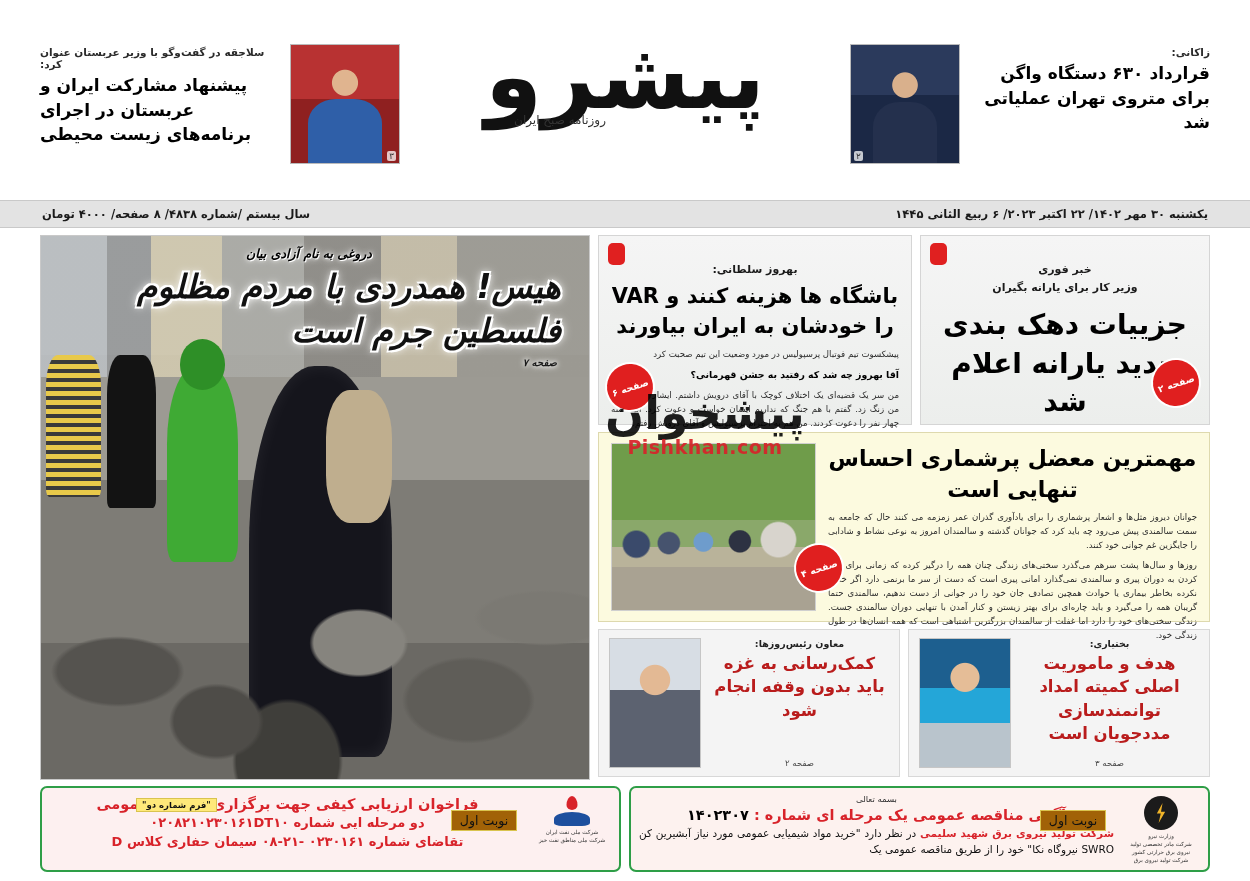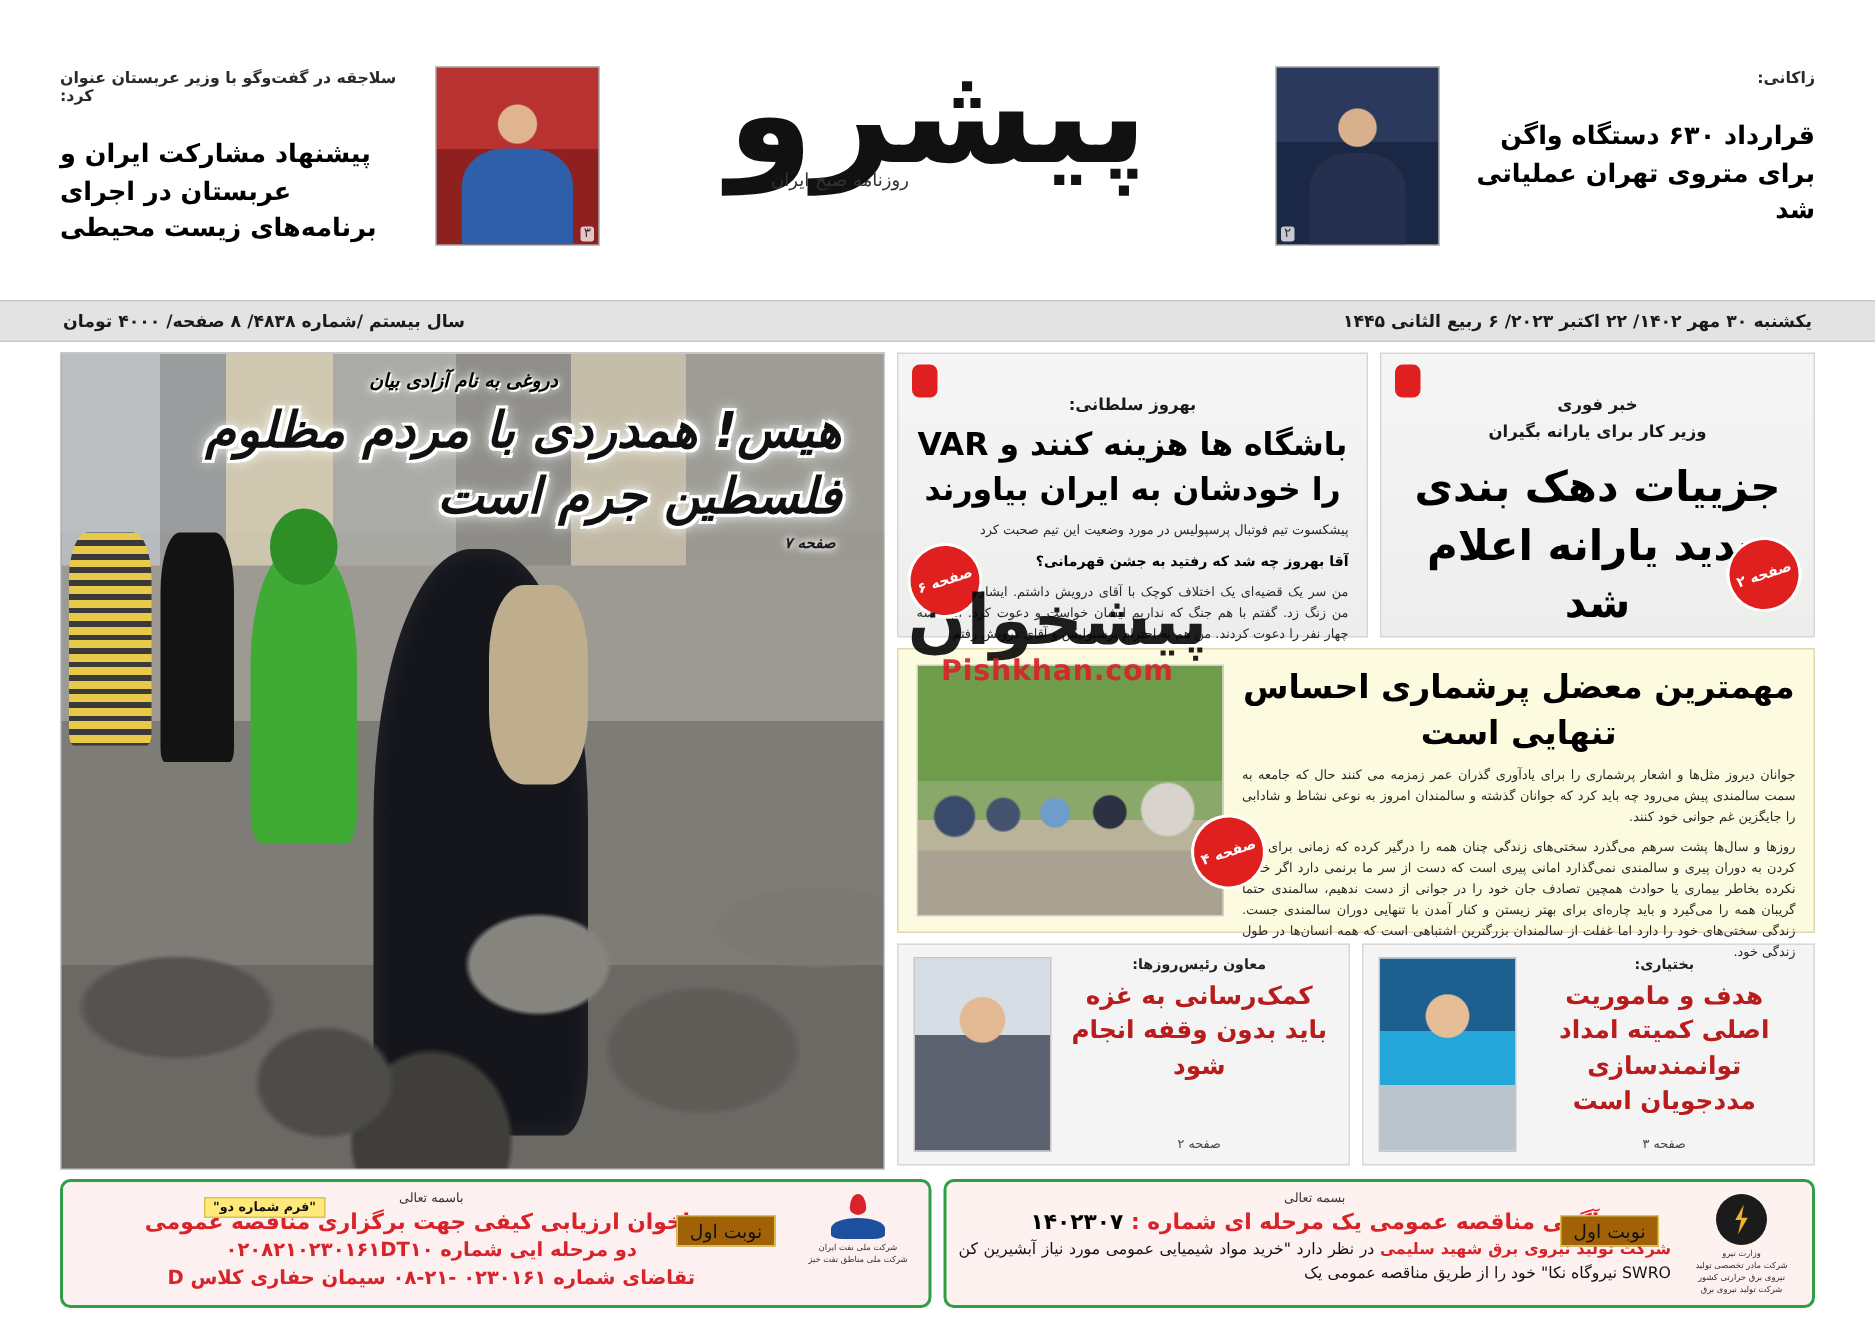--- a/index.html
+++ b/index.html
@@ -66,21 +66,21 @@
     flex: 1;
     text-align: left;
     padding-top: 2px;
   }
   .masthead-side.right .teaser-text { text-align: right; }
   .masthead-side.left  .teaser-text { text-align: left; }
 
   .teaser-kicker {
     font-size: 10.5px;
     color: #2b2b2b;
-    margin-bottom: 21px;
+    margin-bottom: 3px;
     font-weight: 600;
   }
 
   .teaser-head {
     font-size: 17px;
     font-weight: bold;
     line-height: 1.45;
     color: #000;
   }
 
@@ -704,21 +704,20 @@
     <div class="ad ad-left">
       <div class="ad-logo">
         <div class="logo-nioc">
           <span class="flame"></span>
           <span class="base"></span>
         </div>
         <div>شرکت ملی نفت ایران</div>
         <div>شرکت ملی مناطق نفت خیز</div>
       </div>
       <div class="ad-body">
-        <div class="ad-basmala">باسمه تعالی</div>
         <div class="ad-title">فراخوان ارزیابی کیفی جهت برگزاری مناقصه عمومی</div>
         <div class="ad-sub">دو مرحله ایی شماره ۰۲۰۸۲۱۰۲۳۰۱۶۱DT۱۰</div>
         <div class="ad-sub">تقاضای شماره ۰۲۳۰۱۶۱ -۲۱-۰۸ سیمان حفاری کلاس D</div>
         <div class="badge-form">"فرم شماره دو"</div>
         <div class="badge-nobat">نوبت اول</div>
       </div>
     </div>
   </div>
 
 </div>

